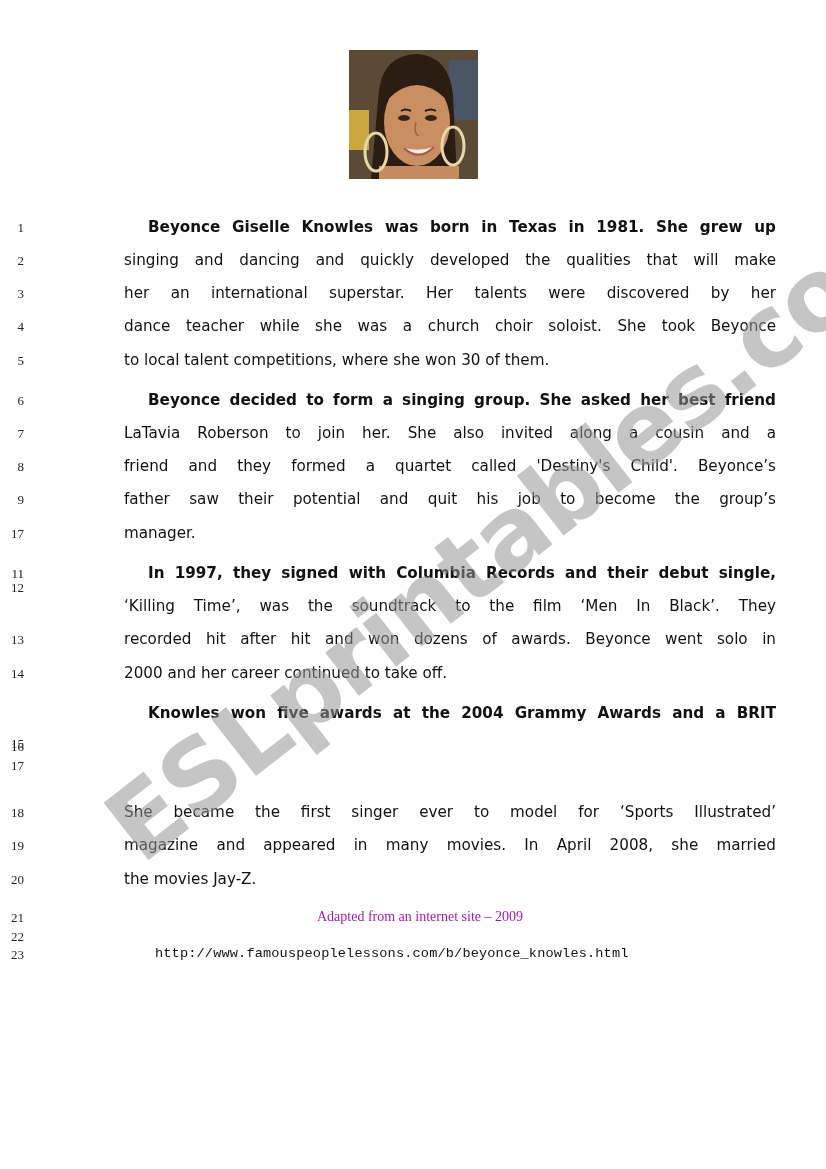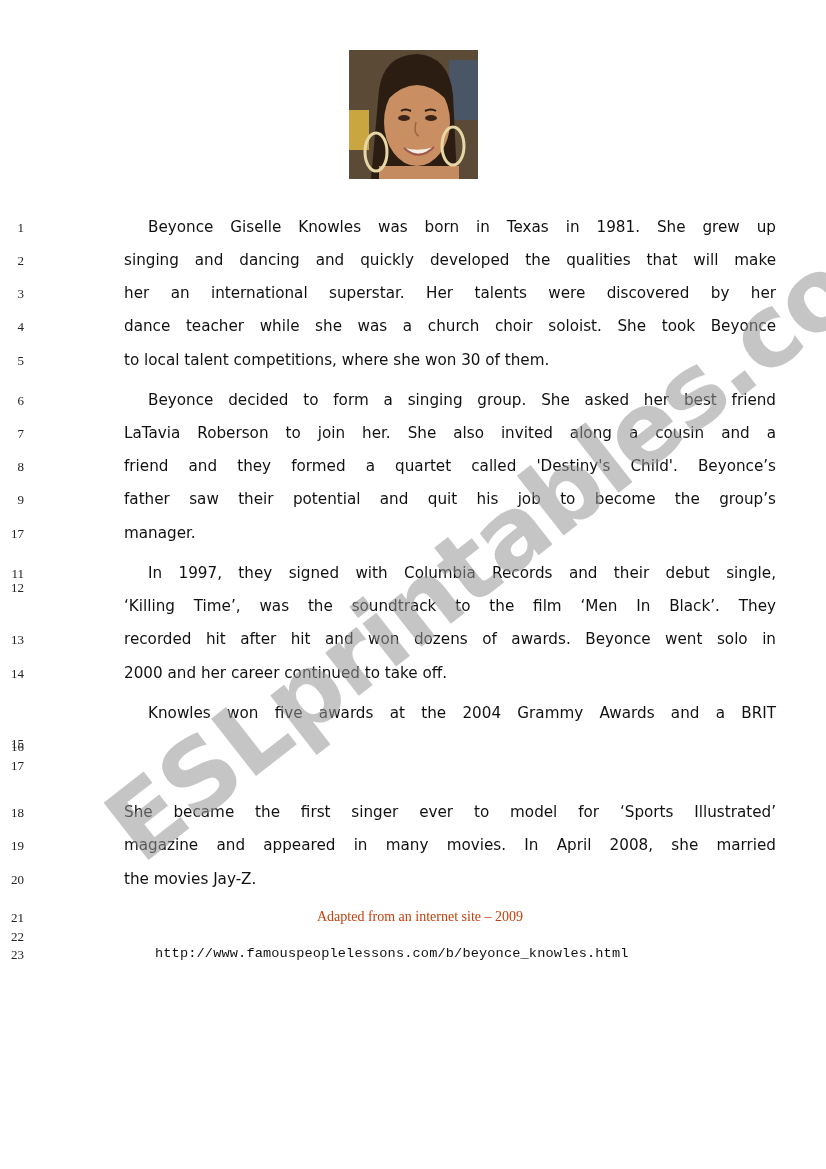--- a/index.html
+++ b/index.html
@@ -22,26 +22,26 @@
   }
 
   
   .line {
     position: absolute; left: 124px; width: 652px;
     font-family: "DejaVu Sans", "Liberation Sans", sans-serif;
     font-size: 15.2px; color: #111; line-height: 20px;
     white-space: nowrap;
     text-align: justify; text-align-last: justify;
   }
-  .line.first { left: 148px; width: 628px; }
+  .line.first { left: 148px; width: 628px; font-weight: bold; }
   .line.last { text-align-last: left; }
 
   .caption {
     position: absolute; left: 0; width: 826px; top: 909px; text-align: center;
-    font-family: "Liberation Serif", "DejaVu Serif", serif; font-size: 14px; color: #c2410c;
+    font-family: "Liberation Serif", "DejaVu Serif", serif; font-size: 14px; color: #a21caf;
     padding-left: 14px; box-sizing: border-box;
   }
   .url {
     position: absolute; left: 155px; top: 946px;
     font-family: Liberation Mono, monospace; font-size: 13.6px; color: #111;
     letter-spacing: 0.15px;
   }
 
   
   .watermark {

